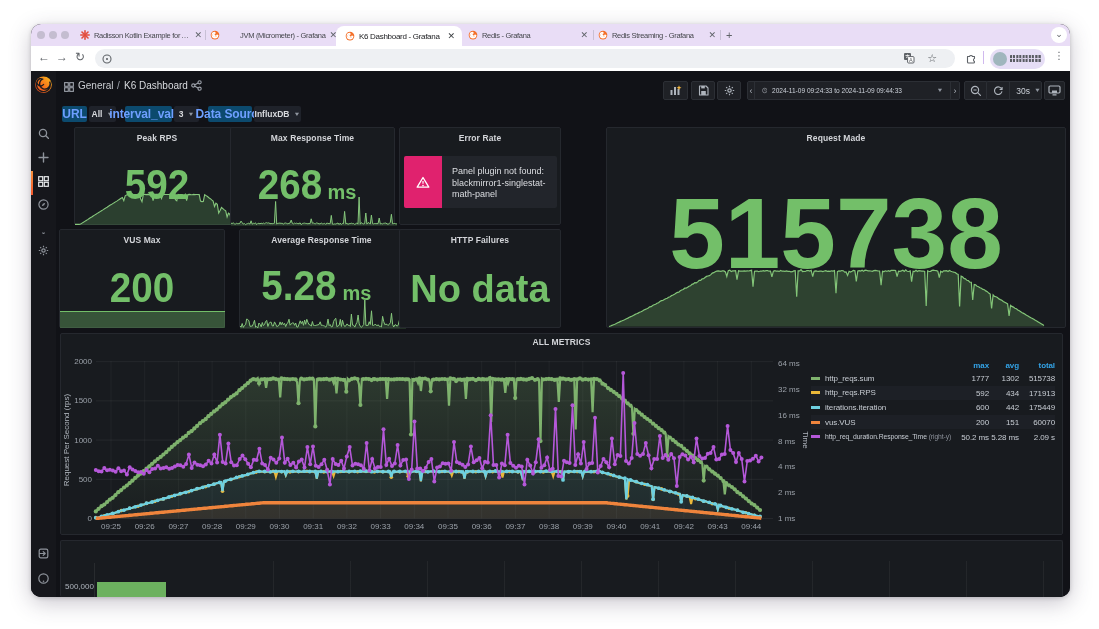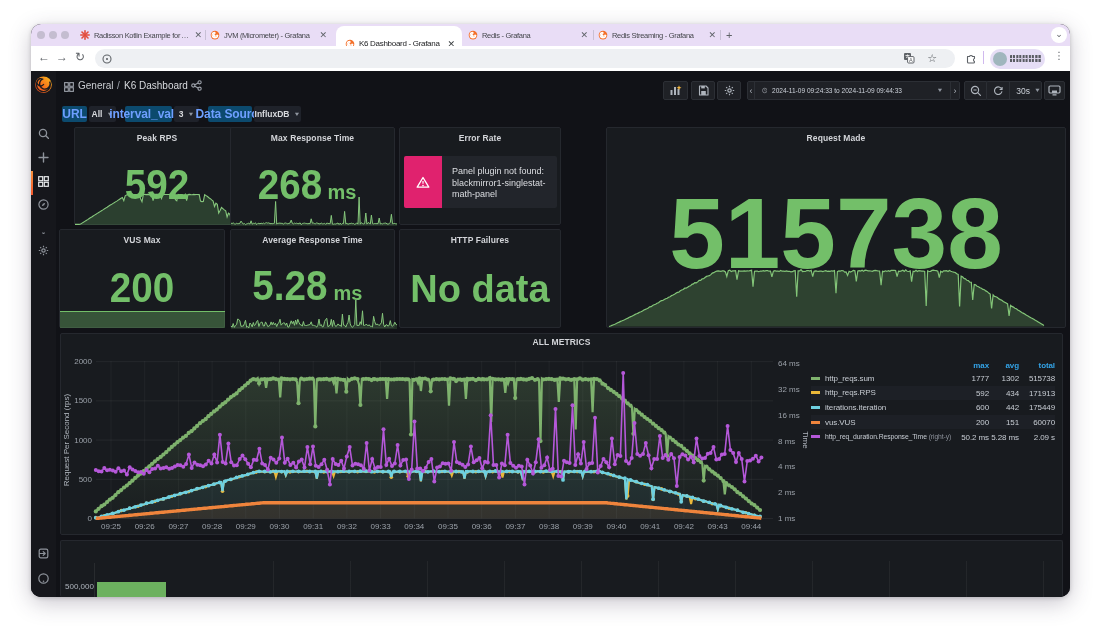--- a/index.html
+++ b/index.html
@@ -8,21 +8,21 @@
 .abs{position:absolute}
 
 #tabs{position:absolute;left:0;top:0;width:1039px;height:22px;background:#e9ddf6;font-size:8px;color:#44464b}
 .dot{position:absolute;top:6.5px;width:8px;height:8px;border-radius:50%;background:#c4bdd0}
 .tab{position:absolute;top:0;height:22px;display:flex;align-items:center;white-space:nowrap;justify-content:space-between}
 .tx{color:#5f6368;font-size:9px;margin-left:auto;padding-left:4px;flex:none}
 .tab svg,#activetab svg{flex:none}
 .tt{font-size:7.5px;letter-spacing:-.3px;white-space:nowrap}
 #activetab .tt{font-size:8px}
 .tabsep{position:absolute;top:6px;width:1px;height:10px;background:#c8c0d6}
-#activetab{position:absolute;left:305px;top:2px;width:126px;height:20px;background:#fff;border-radius:8px 8px 0 0;display:flex;padding:13px 7px 0 9px;font-size:8px;color:#202124;white-space:nowrap;justify-content:space-between}
+#activetab{position:absolute;left:305px;top:2px;width:126px;height:20px;background:#fff;border-radius:8px 8px 0 0;display:flex;align-items:center;padding:0 7px 0 9px;font-size:8px;color:#202124;white-space:nowrap;justify-content:space-between}
 #tscroll{position:absolute;right:3px;top:3px;width:16px;height:16px;border-radius:50%;background:#fff;color:#5f6368;font-size:9px;text-align:center;line-height:15px}
 
 #tbar{position:absolute;left:0;top:22px;width:1039px;height:25px;background:#fff}
 .navarrow{position:absolute;top:4px;color:#5f6368;font-size:12px}
 #pill{position:absolute;left:64px;top:3px;width:860px;height:19px;border-radius:10px;background:#eef0f3;display:flex;align-items:center;font-size:9px;color:#26282c;letter-spacing:-.05px}
 #profile{position:absolute;left:959px;top:2.5px;width:55px;height:20px;border-radius:10px;background:#e5ddf5;display:flex;align-items:center;font-size:8px;color:#3c4043}
 
 #app{position:absolute;left:0;top:47px;width:1039px;height:526px;background:#111217;color:#c7ccd3}
 #sidebar{position:absolute;left:0;top:0;width:25px;height:526px;background:#16171c}
 .sbi{position:absolute;left:7px}
@@ -61,21 +61,21 @@
           </svg>
           <span class="tt" style="margin-left:4px">Radisson Kotlin Example for …</span>
           <span class="tx">✕</span>
         </div>
   <div class="tabsep" style="left:174px"></div>
   <div class="tab" style="left:179px;width:117px">
           <svg width="10" height="10" viewBox="0 0 19 19" style="vertical-align:-1px">
 <circle cx="9.5" cy="9.7" r="8.2" fill="#f4702a"></circle>
 <path d="M9.5 4.2 a5.5 5.5 0 1 0 5.5 5.5 a4.2 4.2 0 1 1 -4.2 -4.2 a2.9 2.9 0 1 0 2.9 2.9" fill="none" stroke="#fff" stroke-width="2"></path>
 </svg>
-          <span class="tt" style="margin-left:4px">JVM (Micrometer) - Grafana</span>
+          <span class="tt" style="margin-left:20px">JVM (Micrometer) - Grafana</span>
           <span class="tx">✕</span>
         </div>
   <div id="activetab">
           <svg width="10" height="10" viewBox="0 0 19 19" style="vertical-align:-1px">
 <circle cx="9.5" cy="9.7" r="8.2" fill="#f4702a"></circle>
 <path d="M9.5 4.2 a5.5 5.5 0 1 0 5.5 5.5 a4.2 4.2 0 1 1 -4.2 -4.2 a2.9 2.9 0 1 0 2.9 2.9" fill="none" stroke="#fff" stroke-width="2"></path>
 </svg>
           <span class="tt" style="margin-left:4px">K6 Dashboard - Grafana</span>
           <span class="tx" style="color:#3c4043">✕</span>
         </div>
@@ -346,21 +346,21 @@
               <circle cx="7" cy="9.6" r=".8" fill="#fff"></circle>
             </svg>
     </div>
     <div class="abs" style="left:52px;top:38px;font-size:9px;color:#dcdee2;line-height:11.5px">Panel plugin not found:<br>blackmirror1-singlestat-<br>math-panel</div>
   </div>
   <div class="panel" style="left:28px;top:158px;width:166px;height:99px">
     <div class="ptitle">VUS Max</div>
     <div class="abs" style="left:0;top:81px;width:165px;height:17px;background:rgba(115,191,105,0.35);border-top:1.5px solid #73bf69"></div>
     <div class="bigval" style="top:37px;font-size:42px"><span class="sq2">200</span></div>
   </div>
-  <div class="panel" style="left:199px;top:158px;width:165px;height:99px">
+  <div class="panel" style="left:208px;top:158px;width:165px;height:99px">
     <div class="ptitle">Average Response Time</div>
     <div class="abs" style="left:0;top:69px">
             <svg width="166" height="30" viewBox="0 0 166 30">
               <polygon points="0.0,26.9 1.1,28.2 2.2,24.5 3.3,28.4 4.5,26.4 5.6,25.6 6.7,20.0 7.8,20.5 8.9,21.9 10.0,27.4 11.1,27.1 12.3,27.2 13.4,24.6 14.5,21.3 15.6,28.2 16.7,27.6 17.8,28.9 18.9,24.0 20.1,25.4 21.2,27.9 22.3,23.5 23.4,26.7 24.5,25.6 25.6,22.5 26.7,21.4 27.9,27.5 29.0,24.5 30.1,23.2 31.2,23.2 32.3,27.0 33.4,27.0 34.5,22.9 35.7,25.2 36.8,27.6 37.9,27.1 39.0,26.3 40.1,22.9 41.2,25.8 42.3,23.3 43.4,25.8 44.6,24.4 45.7,27.6 46.8,24.7 47.9,23.8 49.0,20.2 50.1,26.2 51.2,25.0 52.4,23.8 53.5,23.9 54.6,26.3 55.7,24.0 56.8,28.0 57.9,28.1 59.0,25.2 60.2,21.8 61.3,24.6 62.4,22.3 63.5,26.3 64.6,21.0 65.7,25.3 66.8,20.3 68.0,23.5 69.1,25.7 70.2,25.8 71.3,27.2 72.4,22.5 73.5,26.4 74.6,26.5 75.8,26.5 76.9,26.0 78.0,25.9 79.1,25.4 80.2,22.8 81.3,26.4 82.4,26.3 83.6,26.7 84.7,27.1 85.8,28.1 86.9,26.2 88.0,20.1 89.1,26.7 90.2,25.6 91.4,27.9 92.5,27.5 93.6,22.5 94.7,20.4 95.8,19.3 96.9,27.7 98.0,27.0 99.2,26.2 100.3,20.3 101.4,27.5 102.5,21.2 103.6,25.6 104.7,27.5 105.8,26.9 107.0,24.9 108.1,26.4 109.2,26.2 110.3,27.6 111.4,15.1 112.5,26.1 113.6,26.3 114.8,28.1 115.9,25.3 117.0,23.3 118.1,16.0 119.2,24.9 120.3,27.4 121.4,28.4 122.6,26.9 123.7,25.6 124.8,1.0 125.9,26.5 127.0,26.3 128.1,26.5 129.2,22.7 130.3,25.5 131.5,11.8 132.6,26.4 133.7,26.4 134.8,25.6 135.9,25.5 137.0,26.9 138.1,25.7 139.3,27.3 140.4,27.3 141.5,27.9 142.6,17.3 143.7,22.5 144.8,25.7 145.9,25.2 147.1,25.4 148.2,26.6 149.3,25.1 150.4,23.8 151.5,14.3 152.6,25.4 153.7,28.0 154.9,25.9 156.0,25.8 157.1,27.3 158.2,26.0 159.3,21.6 160.4,26.7 161.5,27.3 162.7,25.8 163.8,23.2 164.9,25.4 166.0,25.9 166,30 0,30" fill="rgba(115,191,105,0.18)"></polygon>
               <polyline points="0.0,26.9 1.1,28.2 2.2,24.5 3.3,28.4 4.5,26.4 5.6,25.6 6.7,20.0 7.8,20.5 8.9,21.9 10.0,27.4 11.1,27.1 12.3,27.2 13.4,24.6 14.5,21.3 15.6,28.2 16.7,27.6 17.8,28.9 18.9,24.0 20.1,25.4 21.2,27.9 22.3,23.5 23.4,26.7 24.5,25.6 25.6,22.5 26.7,21.4 27.9,27.5 29.0,24.5 30.1,23.2 31.2,23.2 32.3,27.0 33.4,27.0 34.5,22.9 35.7,25.2 36.8,27.6 37.9,27.1 39.0,26.3 40.1,22.9 41.2,25.8 42.3,23.3 43.4,25.8 44.6,24.4 45.7,27.6 46.8,24.7 47.9,23.8 49.0,20.2 50.1,26.2 51.2,25.0 52.4,23.8 53.5,23.9 54.6,26.3 55.7,24.0 56.8,28.0 57.9,28.1 59.0,25.2 60.2,21.8 61.3,24.6 62.4,22.3 63.5,26.3 64.6,21.0 65.7,25.3 66.8,20.3 68.0,23.5 69.1,25.7 70.2,25.8 71.3,27.2 72.4,22.5 73.5,26.4 74.6,26.5 75.8,26.5 76.9,26.0 78.0,25.9 79.1,25.4 80.2,22.8 81.3,26.4 82.4,26.3 83.6,26.7 84.7,27.1 85.8,28.1 86.9,26.2 88.0,20.1 89.1,26.7 90.2,25.6 91.4,27.9 92.5,27.5 93.6,22.5 94.7,20.4 95.8,19.3 96.9,27.7 98.0,27.0 99.2,26.2 100.3,20.3 101.4,27.5 102.5,21.2 103.6,25.6 104.7,27.5 105.8,26.9 107.0,24.9 108.1,26.4 109.2,26.2 110.3,27.6 111.4,15.1 112.5,26.1 113.6,26.3 114.8,28.1 115.9,25.3 117.0,23.3 118.1,16.0 119.2,24.9 120.3,27.4 121.4,28.4 122.6,26.9 123.7,25.6 124.8,1.0 125.9,26.5 127.0,26.3 128.1,26.5 129.2,22.7 130.3,25.5 131.5,11.8 132.6,26.4 133.7,26.4 134.8,25.6 135.9,25.5 137.0,26.9 138.1,25.7 139.3,27.3 140.4,27.3 141.5,27.9 142.6,17.3 143.7,22.5 144.8,25.7 145.9,25.2 147.1,25.4 148.2,26.6 149.3,25.1 150.4,23.8 151.5,14.3 152.6,25.4 153.7,28.0 154.9,25.9 156.0,25.8 157.1,27.3 158.2,26.0 159.3,21.6 160.4,26.7 161.5,27.3 162.7,25.8 163.8,23.2 164.9,25.4 166.0,25.9" fill="none" stroke="#86c77c" stroke-width="1"></polyline>
             </svg>
           </div>
     <div class="bigval" style="top:35px;font-size:42px;left:-14px"><span class="sq2">5.28</span><span style="font-size:20px;margin-left:3px">ms</span></div>
   </div>
   <div class="panel" style="left:368px;top:158px;width:162px;height:99px">

